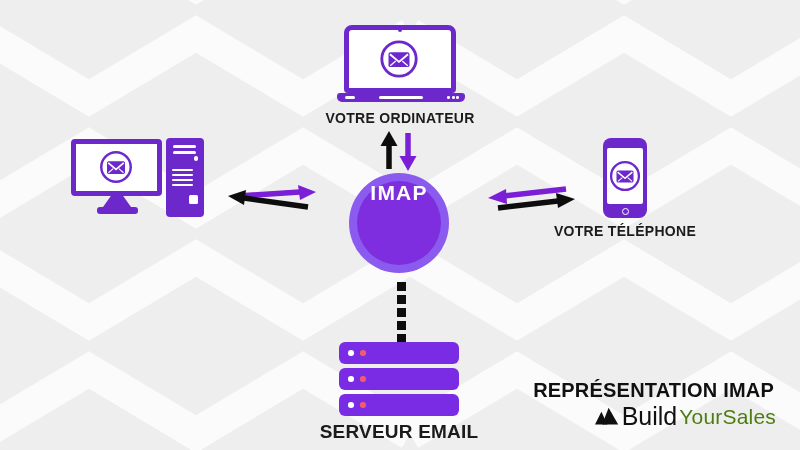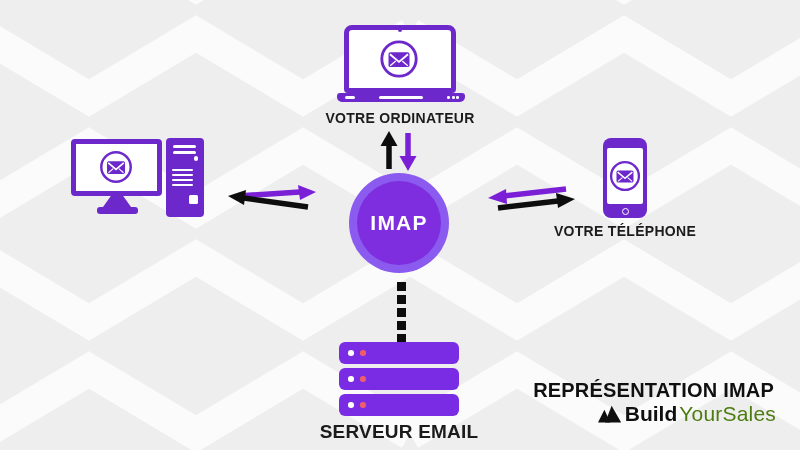--- a/index.html
+++ b/index.html
@@ -50,39 +50,39 @@
   .tw-vent{position:absolute;left:6px;width:21px;height:2px;background:#fff;border-radius:1px;}
   .tw-sq{position:absolute;right:6px;bottom:13px;width:9px;height:9px;background:#fff;border-radius:1.5px;}
   
   .phone{left:603px;top:138px;width:44px;height:80px;background:var(--purple-outline);border-radius:8px;}
   .phone-screen{position:absolute;left:4px;top:10px;right:4px;bottom:14px;background:#fff;border-radius:2px;}
   .phone-home{position:absolute;left:50%;bottom:3.5px;width:7px;height:7px;margin-left:-3.5px;
     border:1.4px solid #fff;border-radius:50%;box-sizing:border-box;}
   
   .imap-outer{left:349px;top:173px;width:100px;height:100px;border-radius:50%;background:var(--imap-ring);}
   .imap-inner{position:absolute;left:8px;top:8px;right:8px;bottom:8px;border-radius:50%;background:var(--imap-fill);
-    display:flex;align-items:center;justify-content:center;}
+    display:flex;align-items:flex-start;justify-content:center;}
   .imap-text{color:#fff;font-weight:800;font-size:21px;letter-spacing:1.2px;}
   
   .dots{left:397px;top:282px;display:flex;flex-direction:column;gap:4.6px;}
   .dots span{width:8.5px;height:8.5px;background:#0d0d0d;}
   
   .server{left:339px;top:342px;width:120px;}
   .srv-row{position:relative;width:120px;height:22px;background:var(--server-fill);border-radius:6px;margin-bottom:4px;}
   .srv-dot-w{position:absolute;left:9px;top:8px;width:5.5px;height:5.5px;border-radius:50%;background:#fff;}
   .srv-dot-r{position:absolute;left:21px;top:8px;width:5.5px;height:5.5px;border-radius:50%;background:var(--dot-red);}
   
   .arrow-stroke-b{stroke:#0d0d0d;stroke-width:5.5;fill:none;}
   .arrow-stroke-p{stroke:var(--purple-deep);stroke-width:5.5;fill:none;}
   .arrow-head-b{fill:#0d0d0d;}
   .arrow-head-p{fill:var(--purple-deep);}
   
   .big-title{position:absolute;right:26px;top:379px;font-weight:800;font-size:20px;color:#101010;letter-spacing:.2px;margin-left:28px;}
   .brand{position:absolute;right:24px;top:402px;display:flex;align-items:center;gap:2px;}
-  .brand-bold{font-weight:700;font-size:21px;color:#101010;}
+  .brand-bold{font-weight:400;font-size:25px;color:#101010;}
   .brand-reg{font-weight:400;font-size:21px;color:#4d7c0f;letter-spacing:.2px;}
 </style>
 </head>
 <body>
 
 <div id="canvas">
 
   <svg class="bg-svg" width="800" height="450" viewBox="0 0 800 450">
     <defs>
       <pattern id="zz" width="428" height="224" patternUnits="userSpaceOnUse" x="-18" y="10">

